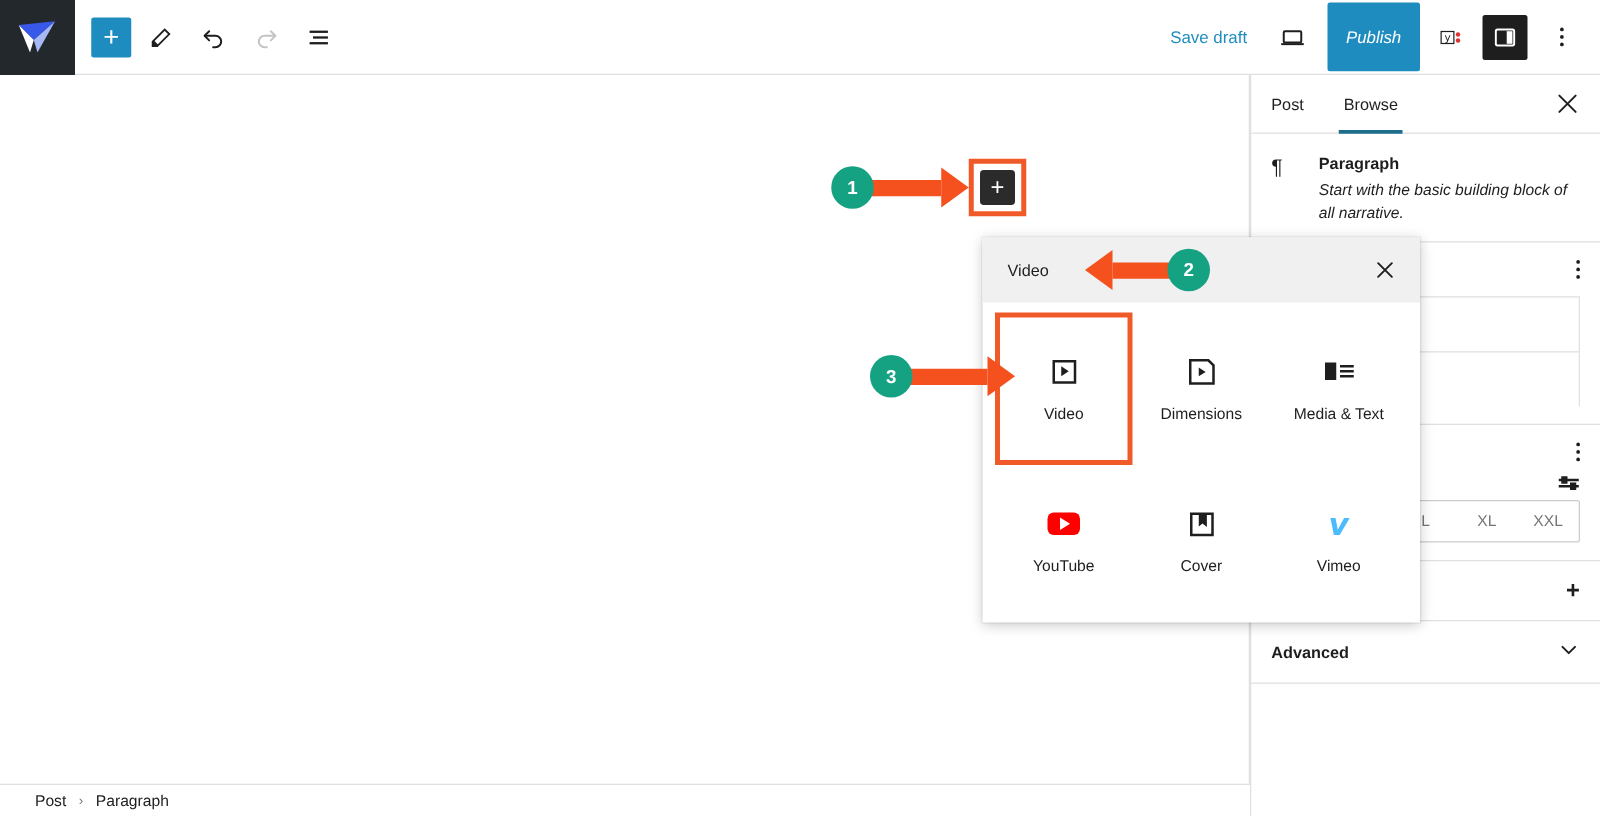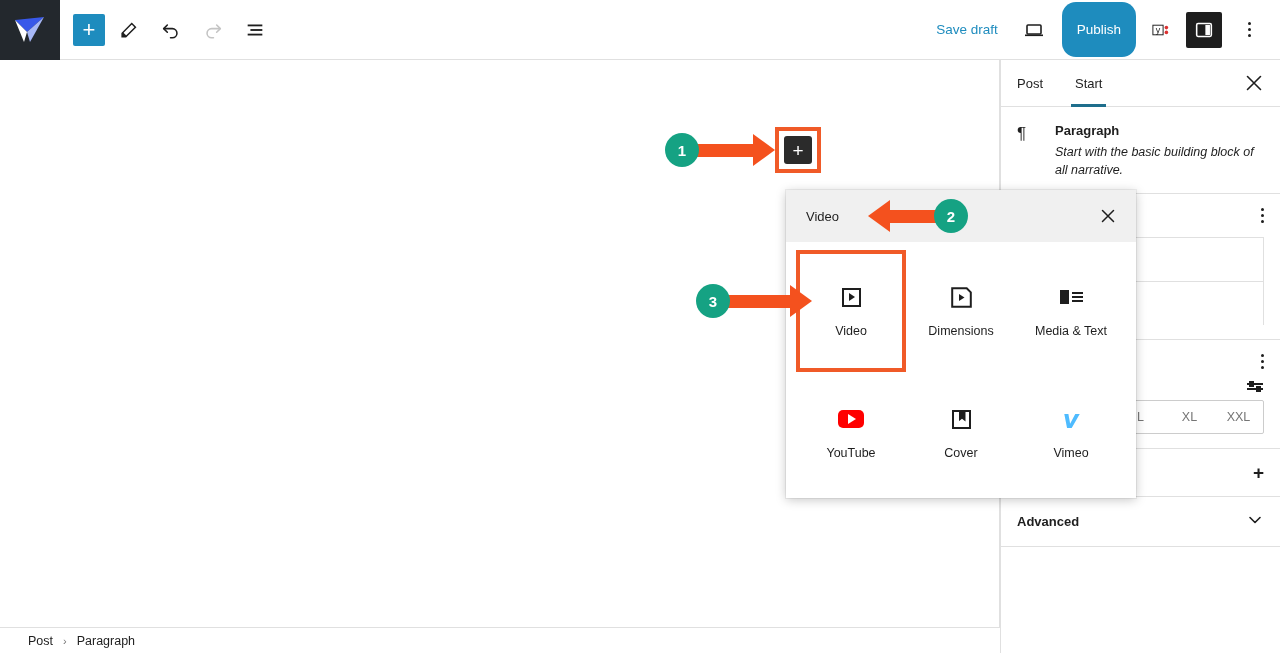--- a/index.html
+++ b/index.html
@@ -42,21 +42,21 @@
     border: none; cursor: pointer;
   }
   .tb-spacer { flex: 1 1 auto; }
   .tb-right { display: flex; align-items: center; gap: 10px; padding-right: 14px; }
   .save-draft {
     color: #1e8cbe; font-size: 13.5px; background: none; border: none;
     cursor: pointer; padding: 6px 8px;
   }
   .publish-btn {
     background: #1e8cbe; color: #fff; font-size: 13.5px;
-    border: none; border-radius: 14px; padding: 20px 15px; cursor: pointer;
+    border: none; border-radius: 2px; padding: 20px 15px; cursor: pointer; font-style: italic;
   }
   .sidebar-toggle {
     width: 36px; height: 36px; background: #1e1e1e; border-radius: 2px;
     display: flex; align-items: center; justify-content: center; cursor: pointer;
   }
   .dots-v { display: flex; flex-direction: column; gap: 3px; align-items: center; }
   .dots-v i { width: 3px; height: 3px; background: #1e1e1e; border-radius: 50%; display:block; }
   .more-btn { width: 34px; height: 36px; display:flex; align-items:center; justify-content:center; cursor:pointer; background:none; border:none;}
 
   
@@ -308,21 +308,21 @@
           </span>
       </button>
     </div>
   </div>
 
   <div class="canvas"></div>
 
   <div class="sidebar">
     <div class="sb-tabs">
       <button class="sb-tab">Post</button>
-      <button class="sb-tab active">Start</button>
+      <button class="sb-tab active">Browse</button>
       <button class="sb-close">
         <svg width="18" height="18" viewBox="0 0 18 18">
             <path d="M2.5 2.5l13 13M15.5 2.5l-13 13" stroke="#1e1e1e" stroke-width="1.6" stroke-linecap="round"></path>
           </svg>
       </button>
     </div>
 
     <div class="block-card">
       <div class="bc-icon">¶</div>
       <div>

